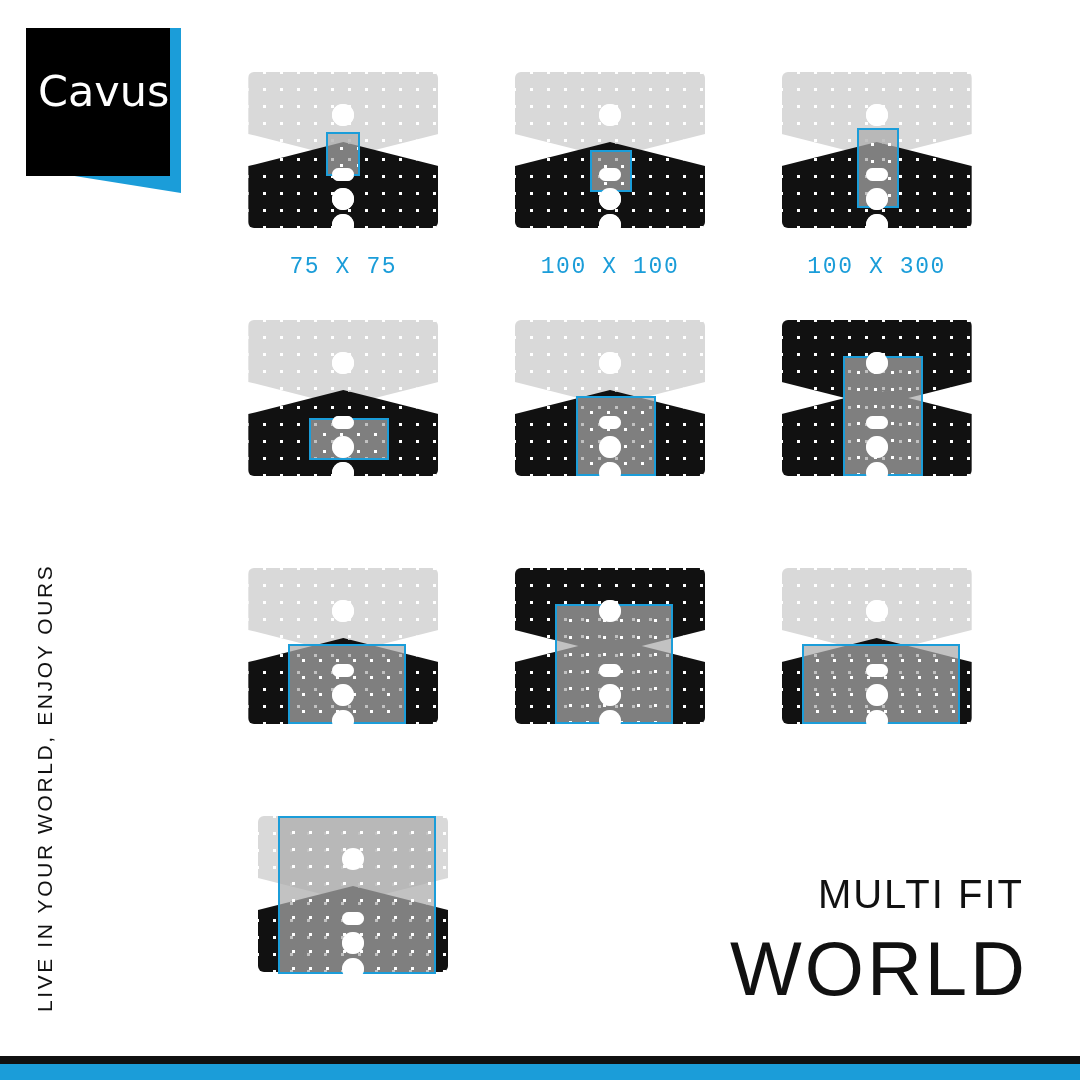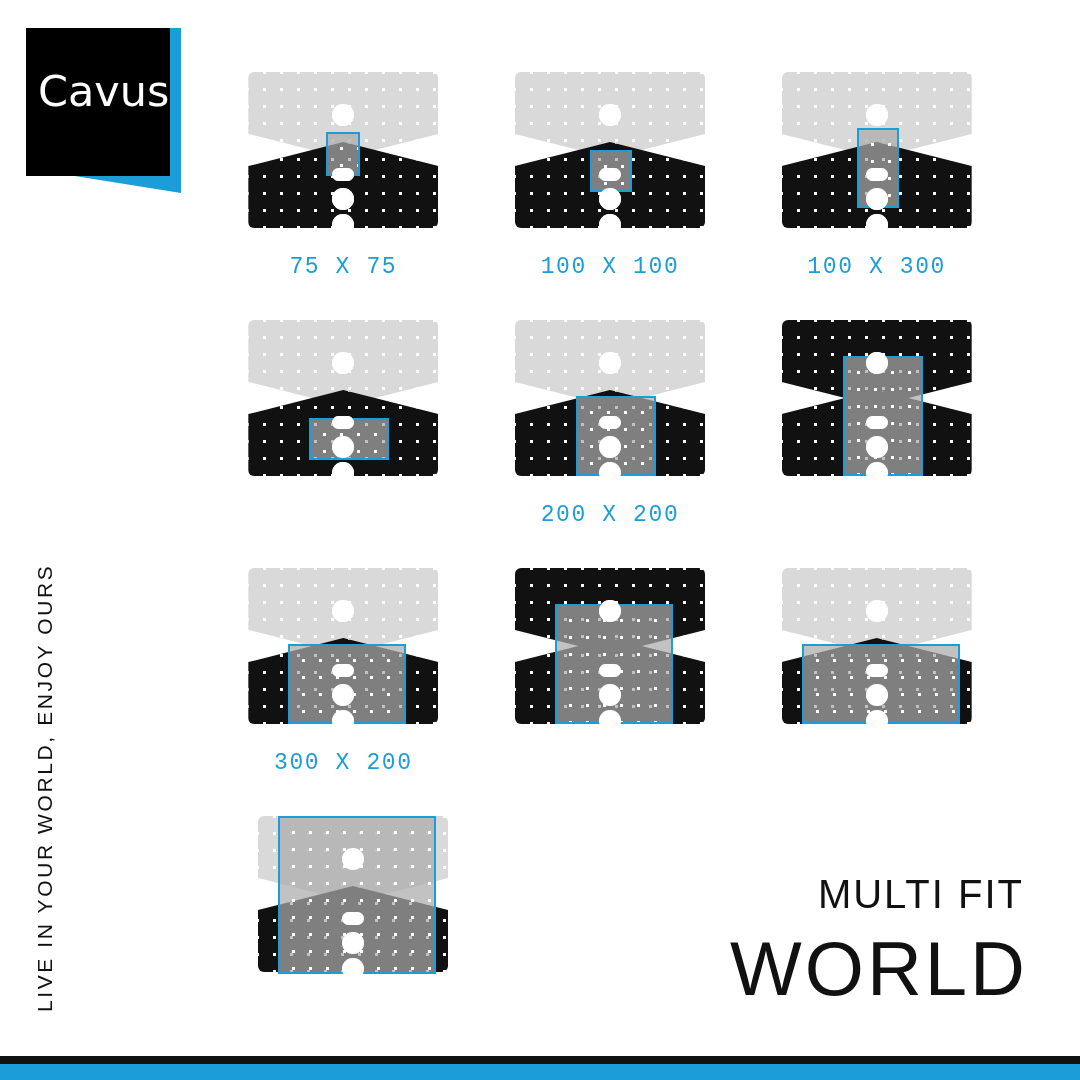--- a/index.html
+++ b/index.html
@@ -349,21 +349,20 @@
           </div>
           <div class="vesa" style="left: 61px; top: 78px; width: 80px; height: 80px;">
             <div class="vdots"></div>
           </div>
           <div style="position: absolute; inset: 0px;">
             <div class="hole big" style="top: 34px;"></div>
             <div class="hole slot" style="top: 98px;"></div>
             <div class="hole big" style="top: 118px;"></div>
             <div class="hole big" style="top: 144px;"></div>
           </div>
-          <div class="caption">200 X 200</div>
         </div>
       </div>
       <div class="cell">
         <div class="diagram">
           <div class="plate top dark">
             <div class="body"></div>
             <div class="dots"></div>
             <div class="hole big" style="top: 32px;"></div>
           </div>
           <div class="plate bottom">
@@ -402,21 +401,20 @@
           </div>
           <div class="vesa" style="left: 40px; top: 78px; width: 118px; height: 80px;">
             <div class="vdots"></div>
           </div>
           <div style="position: absolute; inset: 0px;">
             <div class="hole big" style="top: 34px;"></div>
             <div class="hole slot" style="top: 98px;"></div>
             <div class="hole big" style="top: 118px;"></div>
             <div class="hole big" style="top: 144px;"></div>
           </div>
-          <div class="caption">300 X 200</div>
         </div>
       </div>
       <div class="cell">
         <div class="diagram">
           <div class="plate top dark">
             <div class="body"></div>
             <div class="dots"></div>
             <div class="hole big" style="top: 32px;"></div>
           </div>
           <div class="plate bottom">

